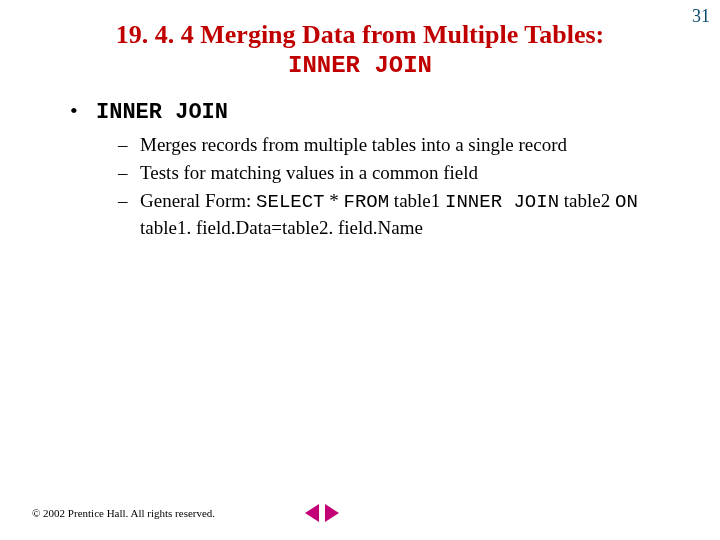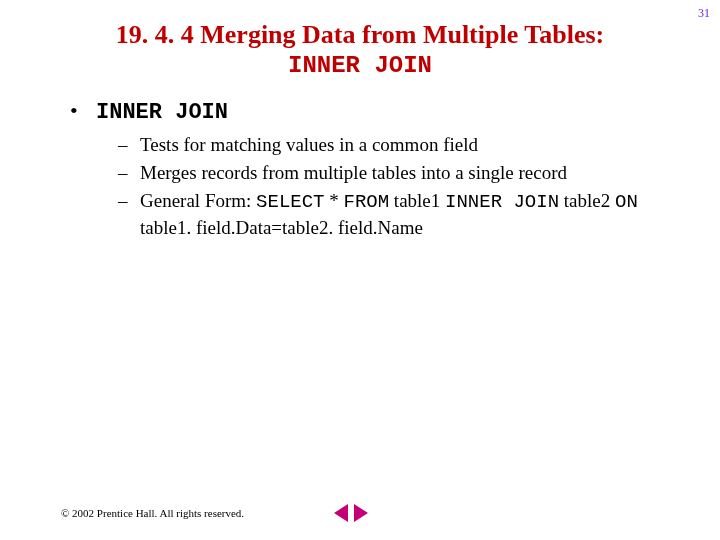--- a/index.html
+++ b/index.html
@@ -8,22 +8,22 @@
     width: 720px;
     height: 540px;
     font-family: "Times New Roman", Times, serif;
     background: #fff;
     position: relative;
   }
   .page-number {
     position: absolute;
     top: 6px;
     right: 10px;
-    font-size: 12px;
-    color: #6d28d9;
+    font-size: 18px;
+    color: #0c4a6e;
   }
   .title {
     text-align: center;
     margin-top: 20px;
     padding: 0 76px;
   }
   .title-main {
     color: #c00000;
     font-weight: bold;
     font-size: 26px;
@@ -80,21 +80,20 @@
     left: 0;
     top: 0;
   }
   .footer {
     position: absolute;
     bottom: 18px;
     left: 32px;
     right: 32px;
     display: flex;
     align-items: center;
-    margin-left: 29px;
   }
   .copyright {
     font-size: 11px;
     color: #000;
   }
   .nav-arrows {
     margin-left: 90px;
     display: flex;
     gap: 6px;
   }
@@ -123,22 +122,22 @@
 <div class="title">
   <div class="title-main">19. 4. 4 Merging Data from Multiple Tables:</div>
   <div class="title-sub">INNER JOIN</div>
 </div>
 
 <div class="content">
   <ul class="level1">
     <li>
       <span class="mono-bold">INNER JOIN</span>
       <ul class="level2">
+        <li>Merges records from multiple tables into a single record</li>
         <li>Tests for matching values in a common field</li>
-        <li>Merges records from multiple tables into a single record</li>
         <li>
           <span>General Form: </span><span class="kw">SELECT</span><span> * </span><span class="kw">FROM</span><span> table1 </span><span class="kw">INNER JOIN</span><span> table2 </span><span class="kw">ON</span><span> table1. field.Data=table2. field.Name</span>
         </li>
       </ul>
     </li>
   </ul>
 </div>
 
 <div class="footer">
   <span class="copyright">© 2002 Prentice Hall. All rights reserved.</span>

